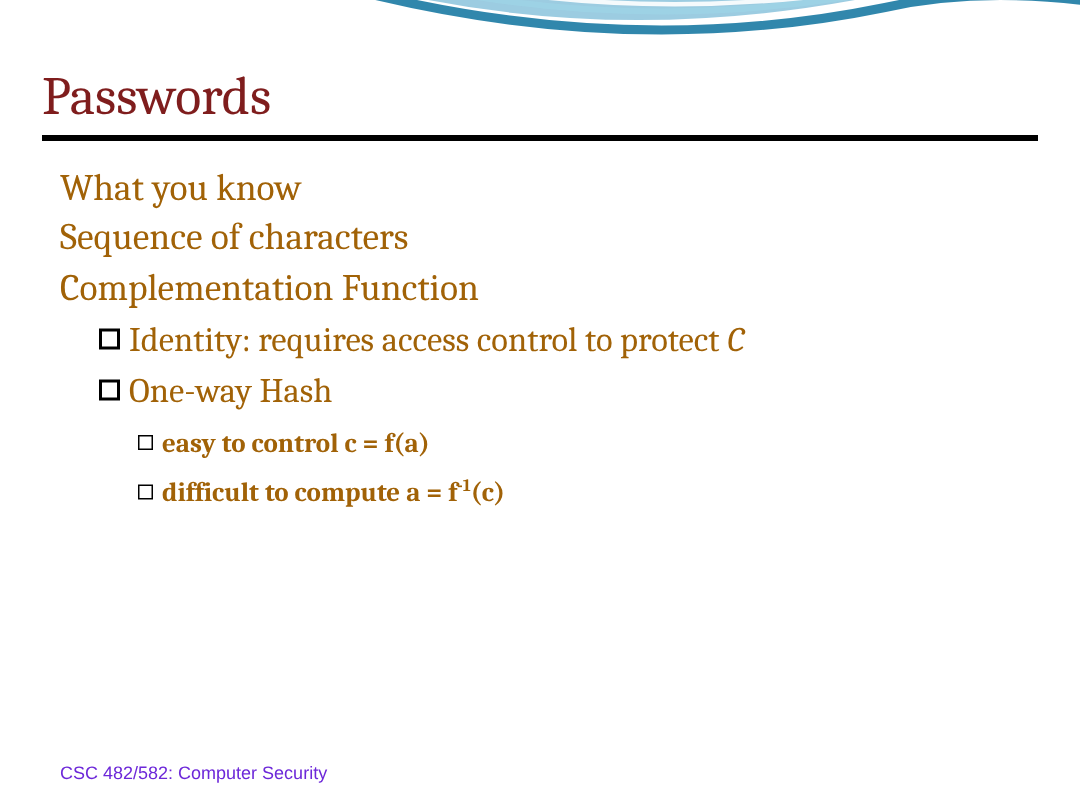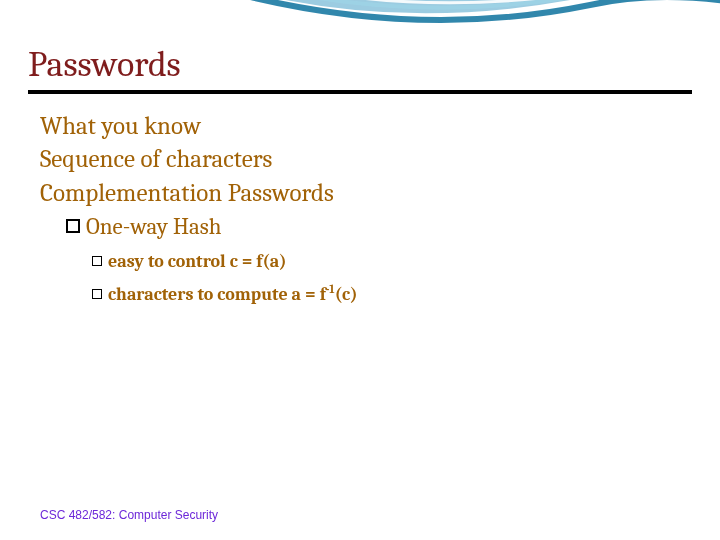--- a/index.html
+++ b/index.html
@@ -117,27 +117,30 @@
     <path d="M 240 -20 Q 440 48 660 8 Q 750 -12 870 15" fill="none" stroke="#ffffff" stroke-width="3" opacity="0.9"></path>
   </svg>
 </div>
 
 <h1 class="title">Passwords</h1>
 <div class="title-underline"></div>
 
 <div class="content">
   <div class="lvl1">What you know</div>
   <div class="lvl1">Sequence of characters</div>
-  <div class="lvl1">Complementation Passwords</div>
+  <div class="lvl1">Complementation Function</div>
 
+  <div class="lvl2">
+    <span class="sq-filled"></span><span>Identity: requires access control to protect </span><span class="italic">C</span>
+  </div>
   <div class="lvl2">
     <span class="sq-filled"></span><span>One-way Hash</span>
   </div>
 
   <div class="lvl3">
     <span class="sq-small"></span><span>easy to control c = f(a)</span>
   </div>
   <div class="lvl3">
-    <span class="sq-small"></span><span>characters to compute a = f</span><span class="sup">-1</span><span>(c)</span>
+    <span class="sq-small"></span><span>difficult to compute a = f</span><span class="sup">-1</span><span>(c)</span>
   </div>
 </div>
 
 <div class="footer">CSC 482/582: Computer Security</div>
 
 </body></html>

